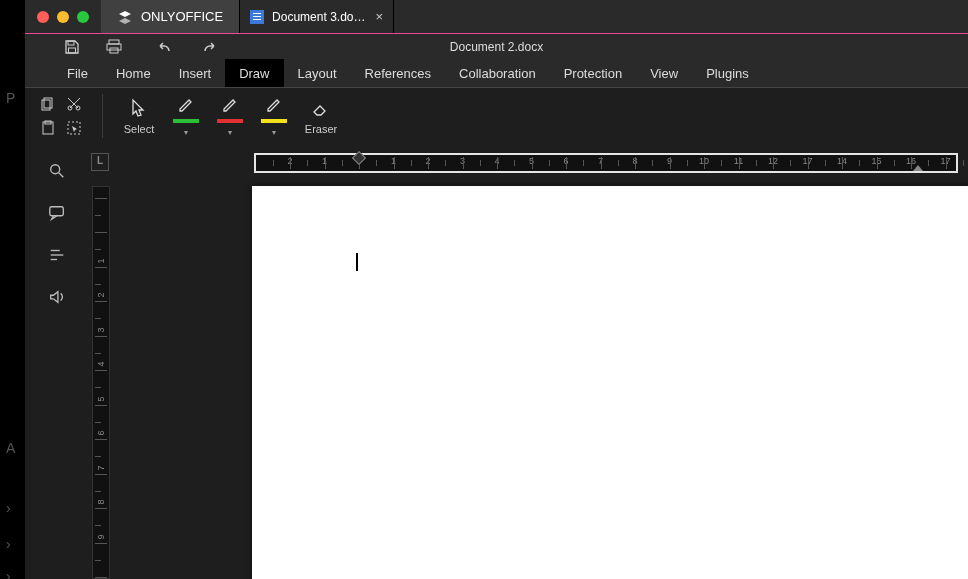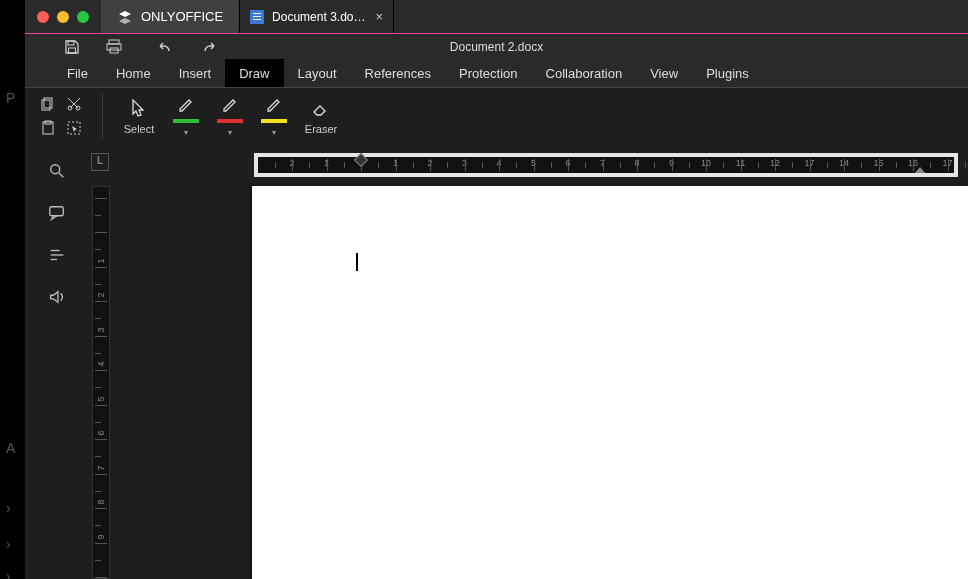--- a/index.html
+++ b/index.html
@@ -48,21 +48,21 @@
 
   
   .vruler{width:24px;background:#1e1e1e;position:relative;overflow:hidden;}
   .vruler-inner{position:absolute;top:45px;bottom:0;left:4px;width:16px;background:#111;border:1px solid #333;}
   .vruler-inner .tick{position:absolute;left:2px;width:12px;height:1px;background:#555;}
   .vruler-inner .num{position:absolute;left:3px;font-size:9px;color:#888;transform:rotate(-90deg);transform-origin:left top;width:12px;text-align:center;}
   .vcorner{position:absolute;top:12px;left:3px;width:16px;height:16px;border:1px solid #555;color:#888;font-size:10px;font-weight:bold;text-align:center;line-height:14px;}
 
   
   .canvas-area{flex:1;background:#1e1e1e;position:relative;overflow:hidden;}
-  .hruler{position:absolute;top:12px;left:142px;right:10px;height:16px;background:#111;border:4px solid #e5e5e5;}
+  .hruler{position:absolute;top:12px;left:142px;right:10px;height:16px;background:#111;border:2px solid #e5e5e5;}
   .hruler .tick{position:absolute;top:2px;width:1px;height:12px;background:#555;}
   .hruler .tick.small{height:6px;top:5px;}
   .hruler .num{position:absolute;top:1px;font-size:9px;color:#888;transform:translateX(-50%);}
 
   .hruler .margin-mark{position:absolute;top:-2px;width:8px;height:8px;border:1px solid #888;background:#333;transform:translateX(-50%) rotate(45deg);}
   .hruler .tri{position:absolute;top:10px;width:0;height:0;border-left:5px solid transparent;border-right:5px solid transparent;border-bottom:6px solid #888;transform:translateX(-50%);}
 
   .page{position:absolute;top:45px;left:140px;width:724px;height:900px;background:#fff;box-shadow:0 0 6px rgba(0,0,0,.6);}
   .cursor-caret{position:absolute;width:1.5px;height:18px;background:#000;}
 
@@ -139,22 +139,22 @@
     <div class="docname-center">Document 2.docx</div>
   </div>
 
   <div class="menubar">
     <div class="mi">File</div>
     <div class="mi">Home</div>
     <div class="mi">Insert</div>
     <div class="mi active">Draw</div>
     <div class="mi">Layout</div>
     <div class="mi">References</div>
+    <div class="mi">Collaboration</div>
     <div class="mi">Protection</div>
-    <div class="mi">Collaboration</div>
     <div class="mi">View</div>
     <div class="mi">Plugins</div>
   </div>
 
   <div class="ribbon">
 
     <div class="pair" style="margin-left:-15px;margin-right:4px;">
       <div class="agroup">
         <span class="gicon small-icon">
           <svg viewBox="0 0 16 16" width="16" height="16">

